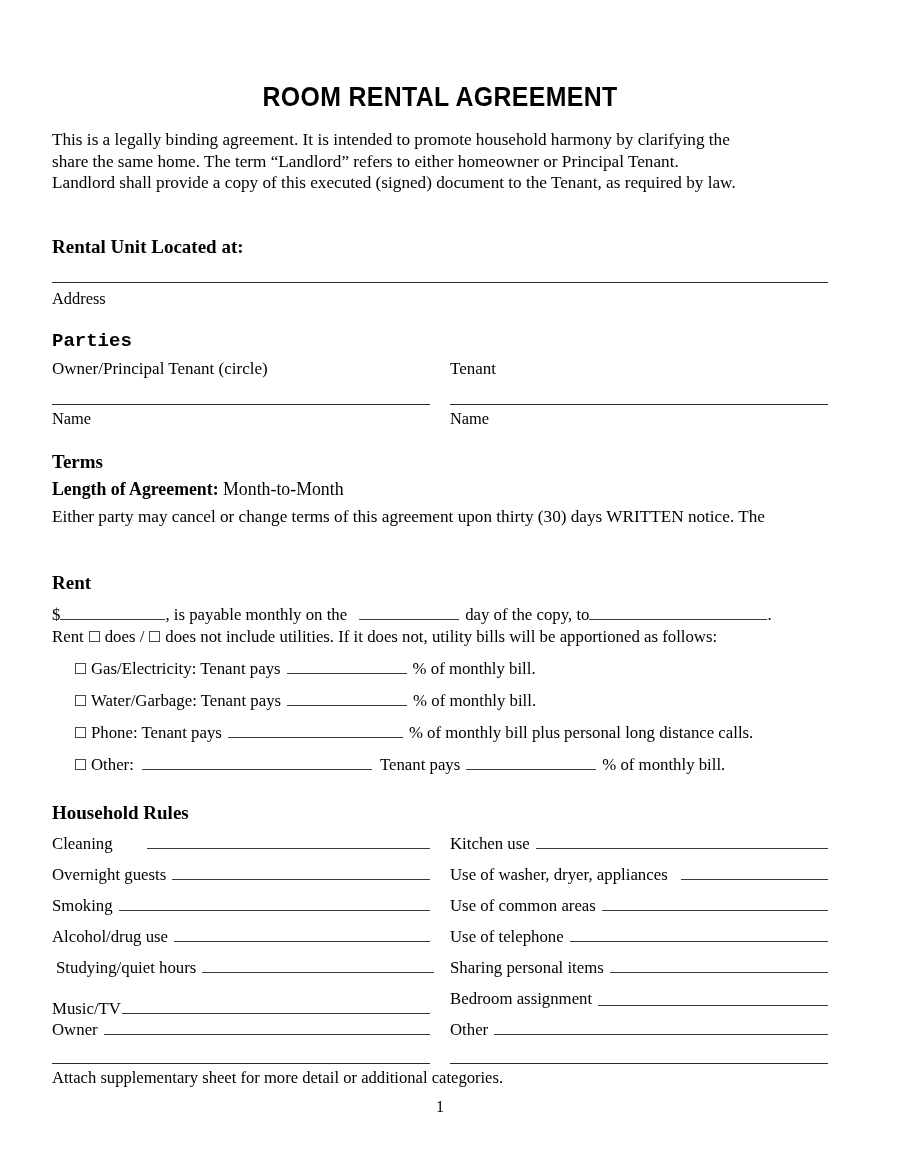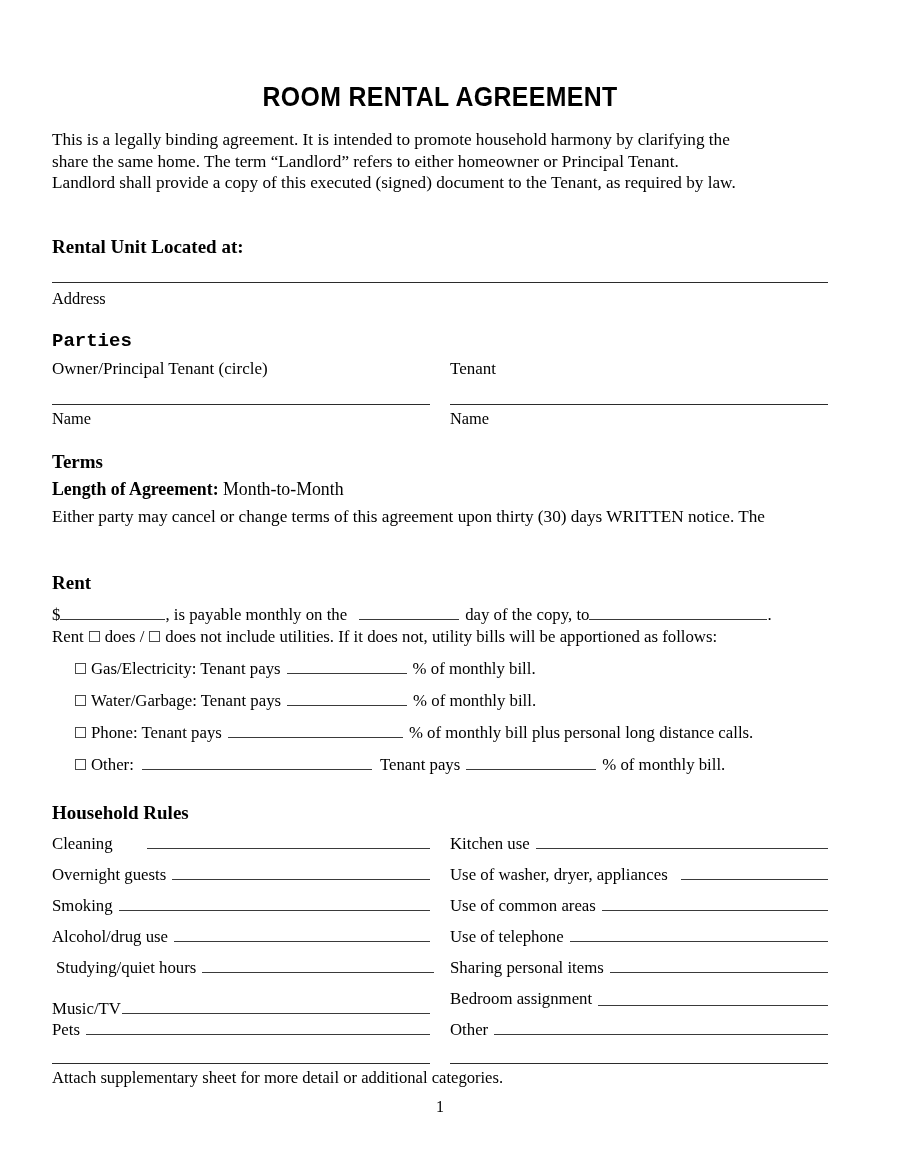--- a/index.html
+++ b/index.html
@@ -265,21 +265,21 @@
     </div>
     <div class="hr-row" style="left:4px; top:958px; width:378px;">
       <span class="hr-label">Studying/quiet hours</span>
       <span class="hr-line" style="margin-left:6px;"></span>
     </div>
     <div class="hr-row" style="left:0px; top:999px; width:378px;">
       <span class="hr-label">Music/TV</span>
       <span class="hr-line" style="margin-left:1px;"></span>
     </div>
     <div class="hr-row" style="left:0px; top:1020px; width:378px;">
-      <span class="hr-label">Pets</span>
+      <span class="hr-label">Owner</span>
       <span class="hr-line" style="margin-left:6px;"></span>
     </div>
 
     <div class="hr-row" style="left:398px; top:834px; width:378px;">
       <span class="hr-label">Kitchen use</span>
       <span class="hr-line" style="margin-left:6px;"></span>
     </div>
     <div class="hr-row" style="left:398px; top:865px; width:378px;gap:7px;">
       <span class="hr-label">Use of washer, dryer, appliances</span>
       <span class="hr-line" style="margin-left:6px;"></span>

